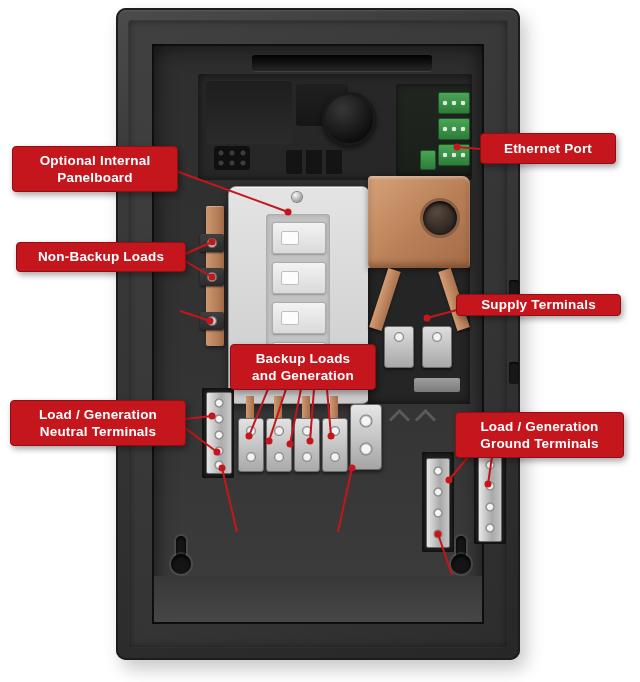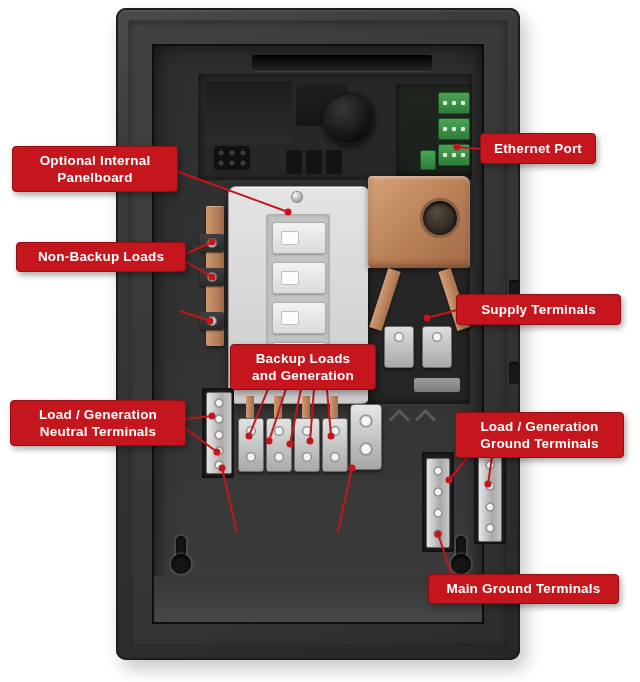--- a/index.html
+++ b/index.html
@@ -382,23 +382,22 @@
         <circle cx="352" cy="468" r="3.5"></circle>
     </g>
     <g>
       <line x1="452" y1="575" x2="438" y2="534"></line>
         <circle cx="438" cy="534" r="3.5"></circle>
     </g>
   </svg>
 
   <div class="callout" style="left:12px;  top:146px; width:166px; height:46px;">Optional Internal
 Panelboard</div>
-  <div class="callout" style="left:480px; top:133px; width:116px; height:31px;">Ethernet Port</div>
+  <div class="callout" style="left:480px; top:133px; width:136px; height:31px;">Ethernet Port</div>
   <div class="callout" style="left:16px;  top:242px; width:170px; height:30px;">Non-Backup Loads</div>
-  <div class="callout" style="left:456px; top:294px; width:165px; height:31px;">Supply Terminals</div>
+  <div class="callout" style="left:456px; top:294px; width:165px; height:22px;">Supply Terminals</div>
   <div class="callout" style="left:230px; top:344px; width:146px; height:46px;">Backup Loads
 and Generation</div>
   <div class="callout" style="left:10px;  top:400px; width:176px; height:46px;">Load / Generation
 Neutral Terminals</div>
   <div class="callout" style="left:455px; top:412px; width:169px; height:46px;">Load / Generation
 Ground Terminals</div>
-  <div class="callout" style="left:428px; top:574px; width:191px; height:30px;">Main Ground Terminals</div>
 </div>
 
 </body></html>

